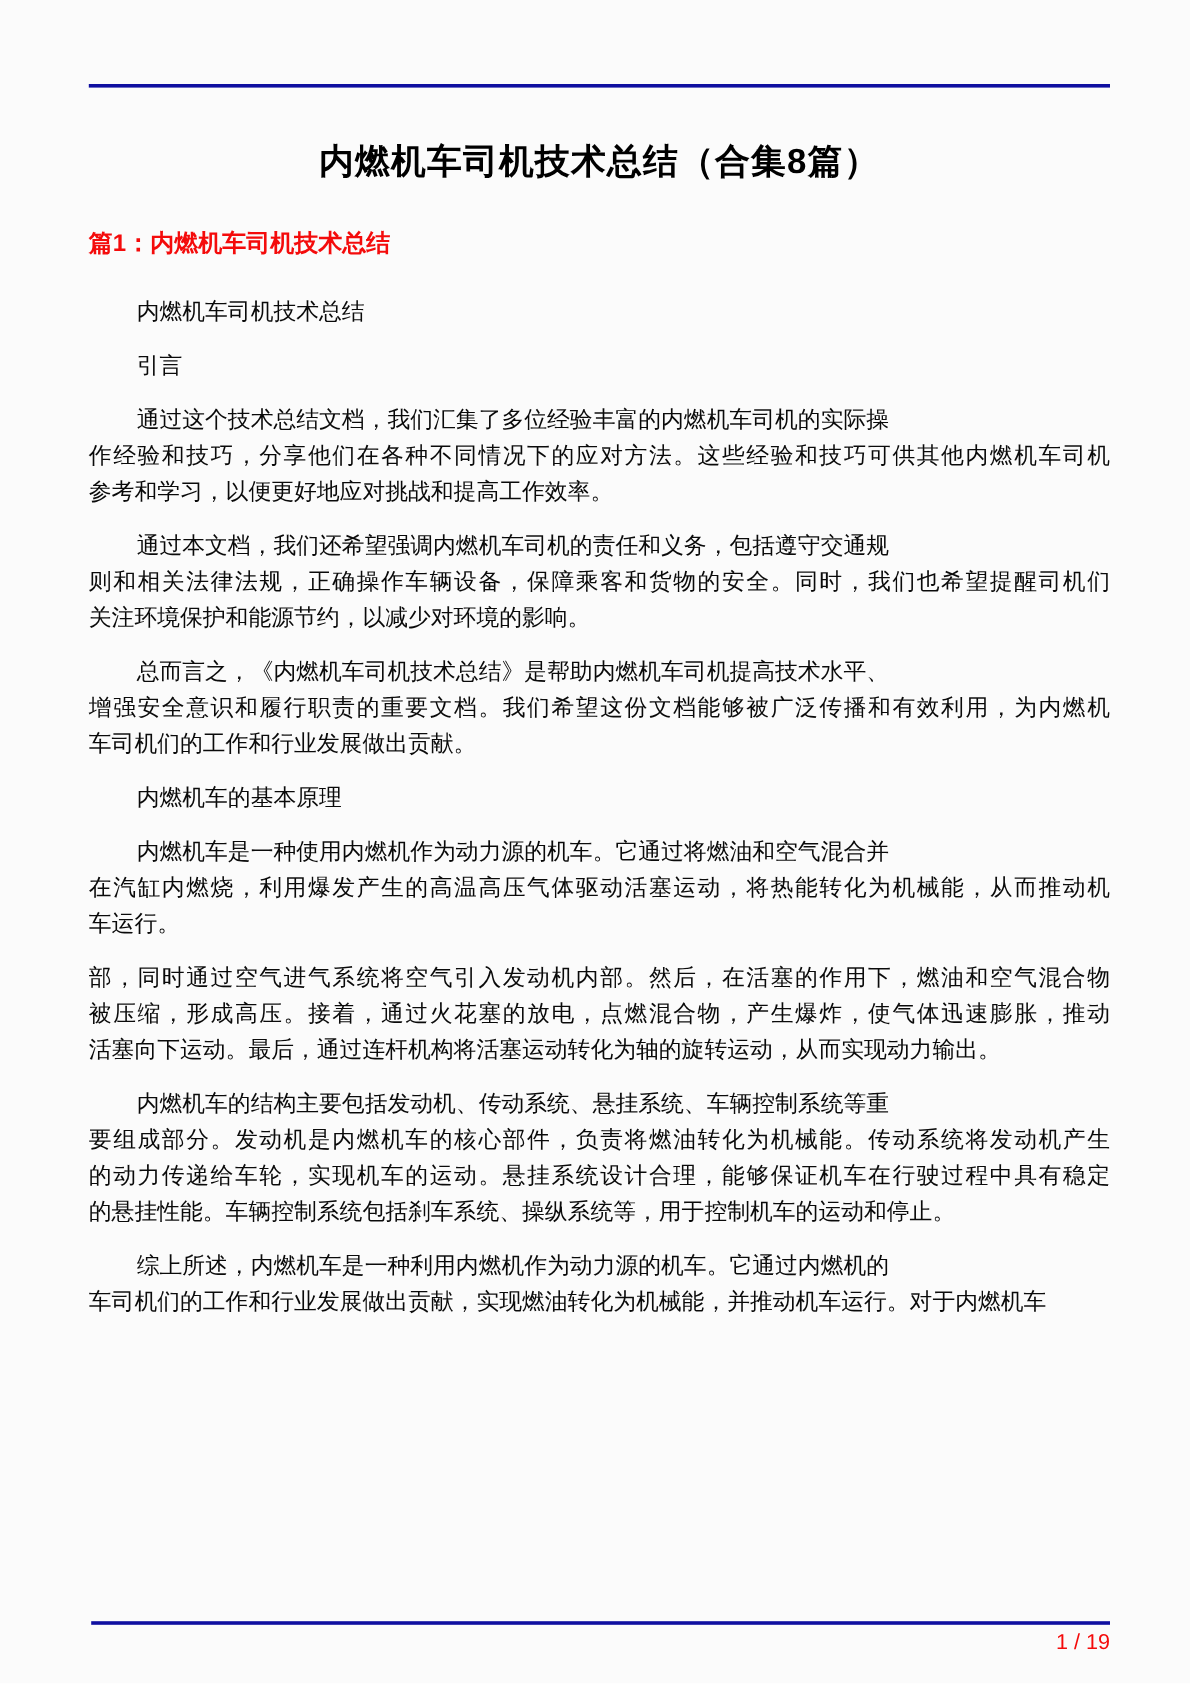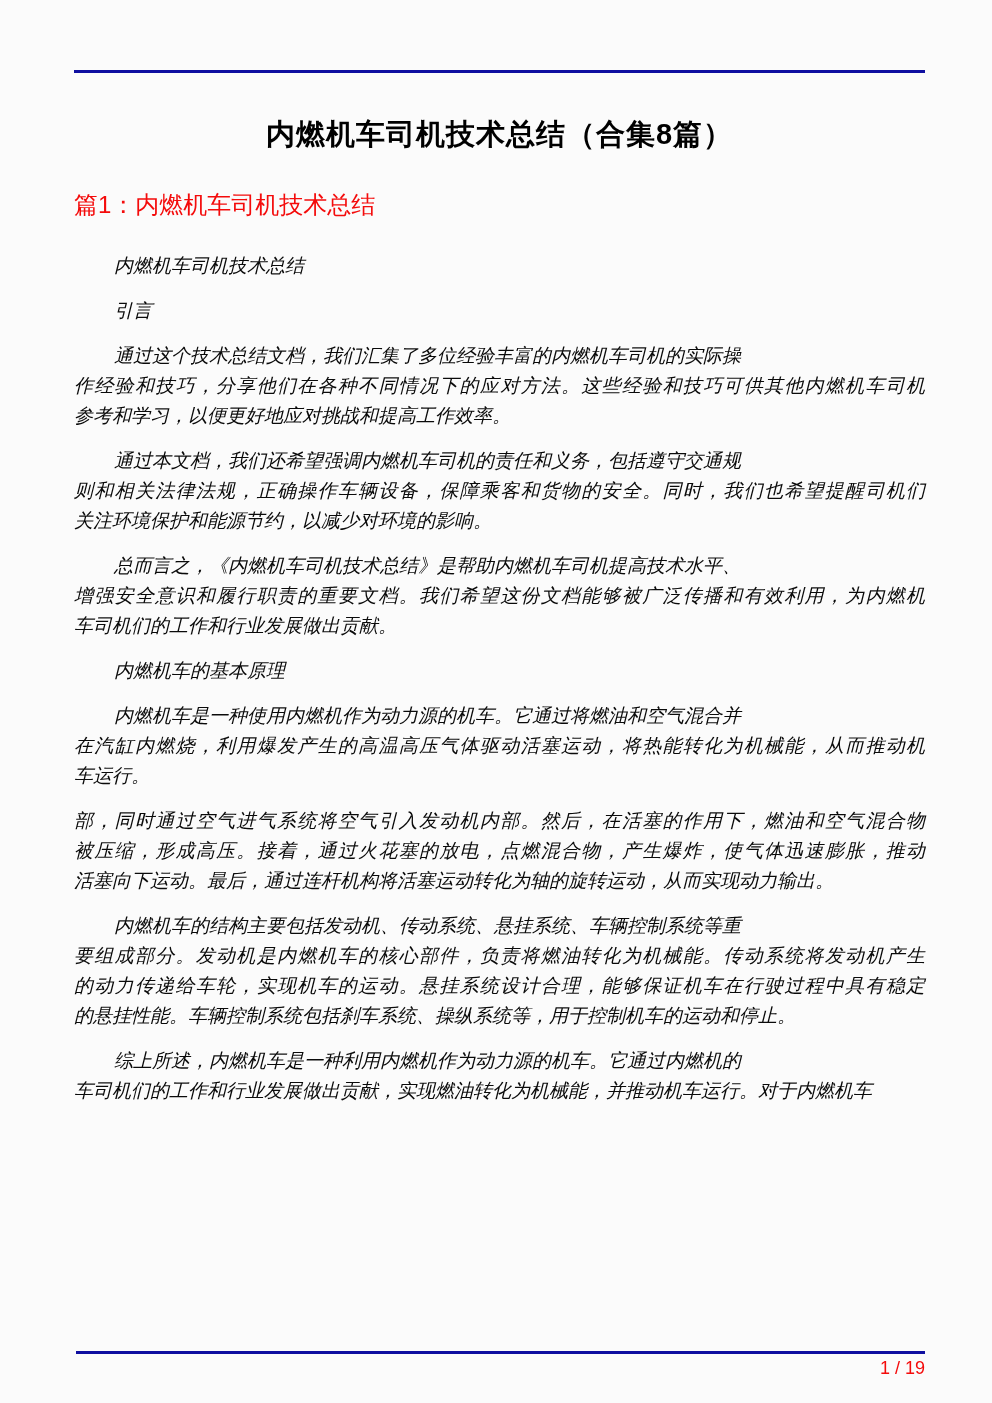--- a/index.html
+++ b/index.html
@@ -28,30 +28,30 @@
   .doc-title {
     margin-top: 42px;
     text-align: center;
     font-size: 29px;
     font-weight: bold;
     color: #000000;
     letter-spacing: 1px;
   }
   .section-heading {
     margin-top: 34px;
-    font-size: 24px;
-    font-weight: normal;
+    font-size: 20px;
+    font-weight: bold;
     color: var(--heading-red, #f40b0b);
   }
   .doc-body {
     margin-top: 30px;
     font-size: 19px;
     line-height: 30px;
   }
-  .para { margin-bottom: 15px; font-style: italic; }
+  .para { margin-bottom: 15px; }
   .line { white-space: nowrap; }
   .line.indent { text-indent: 2.1em; }
   .line.fill {
     white-space: normal;
     text-align: justify;
     text-align-last: justify;
   }
   .footer {
     position: absolute;
     left: 76px;

